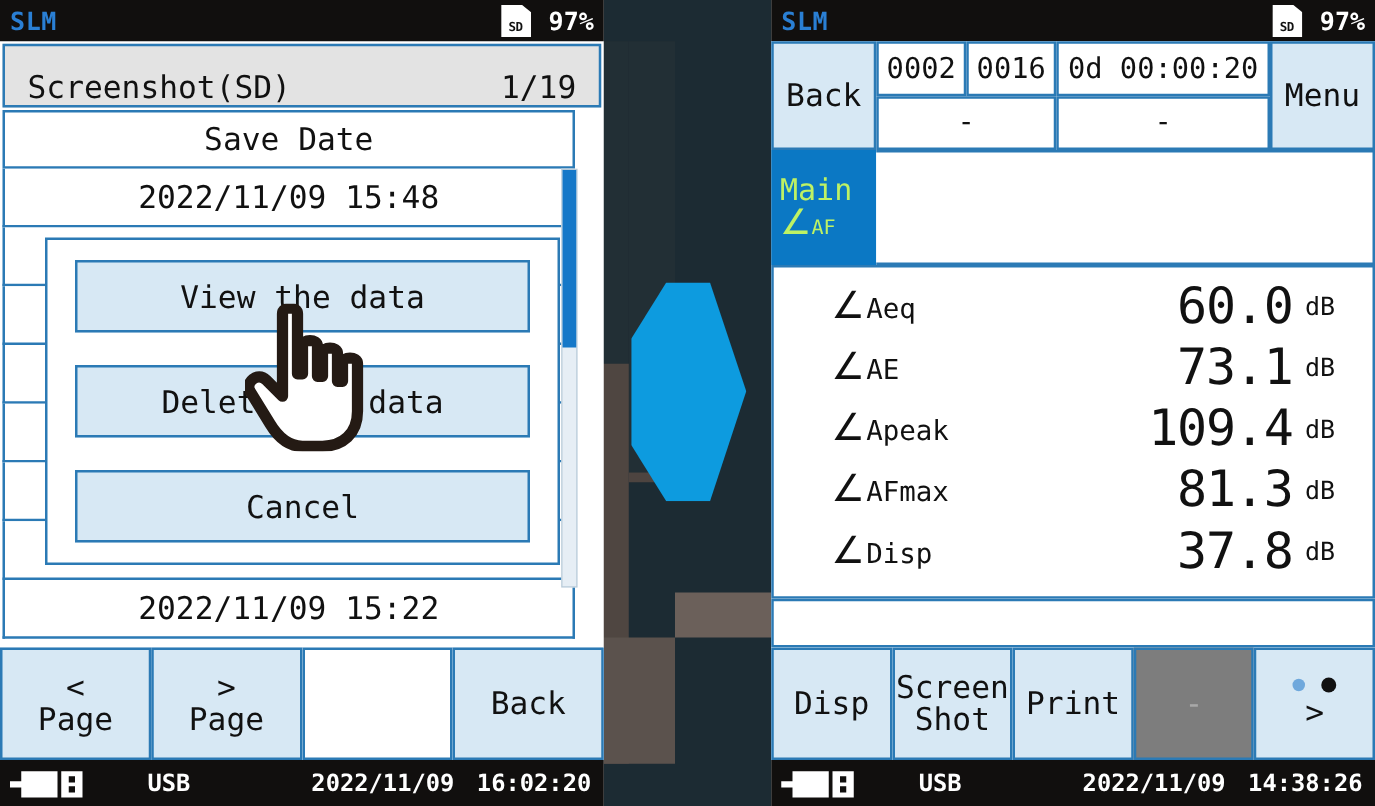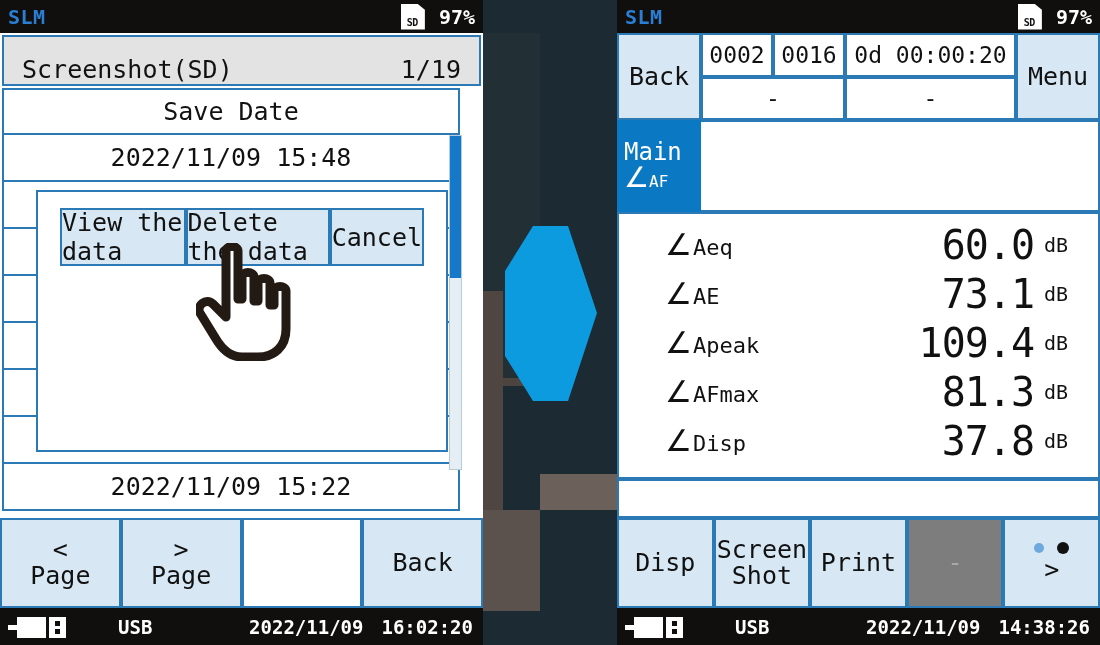--- a/index.html
+++ b/index.html
@@ -86,21 +86,21 @@
   .scrollbar {
     position: absolute; right: 21px; top: 47px; width: 13px; height: 335px;
     background: #e6eef5; border: 1px solid #b9cbd9;
   }
   .scrollbar .thumb { position: absolute; left: 0; top: 0; width: 11px; height: 142px; background: #1578c8; }
 
   
   .dialog {
     position: absolute; left: 36px; top: 190px; width: 412px; height: 262px;
     background: #fff; border: 2px solid #2b7ab5; z-index: 40;
-    padding: 16px 22px; display: flex; flex-direction: row; justify-content: space-between;
+    padding: 16px 22px; display: flex; flex-direction: column; justify-content: space-between;
   }
   .dlg-btn {
     height: 58px; background: #d7e8f4; border: 2px solid #2b7ab5;
     display: flex; align-items: center; justify-content: center;
     font-size: 25px; color: #111;
   }
 
   
   .cursor { position: absolute; left: 196px; top: 243px; z-index: 60; pointer-events: none; }
 
@@ -132,21 +132,21 @@
     font-size: 23px; color: #111;
   }
   .r-menu {
     width: 84px; background: #d7e8f4; border: 2px solid #2b7ab5;
     display: flex; align-items: center; justify-content: center; font-size: 25px; color: #111;
   }
 
   
   .r-tabrow { position: absolute; left: 0; top: 120px; width: 483px; height: 92px; display: flex; }
   .r-tab {
-    width: 84px; background: #0b78c4; color: #ffffff;
+    width: 84px; background: #0b78c4; color: #bef264;
     display: flex; flex-direction: column; align-items: flex-start; justify-content: center;
     padding-left: 7px; font-size: 24px; line-height: 1.0;
   }
   .r-tab .sub { font-size: 16px; }
   .ang { font-family: "DejaVu Sans", sans-serif; font-size: 28px; font-style: normal; }
   .r-tabfill { flex: 1; background: #fff; border: 2px solid #2b7ab5; border-left: none; }
 
   
   .meas {
     position: absolute; left: 0; top: 212px; width: 483px; height: 267px;

